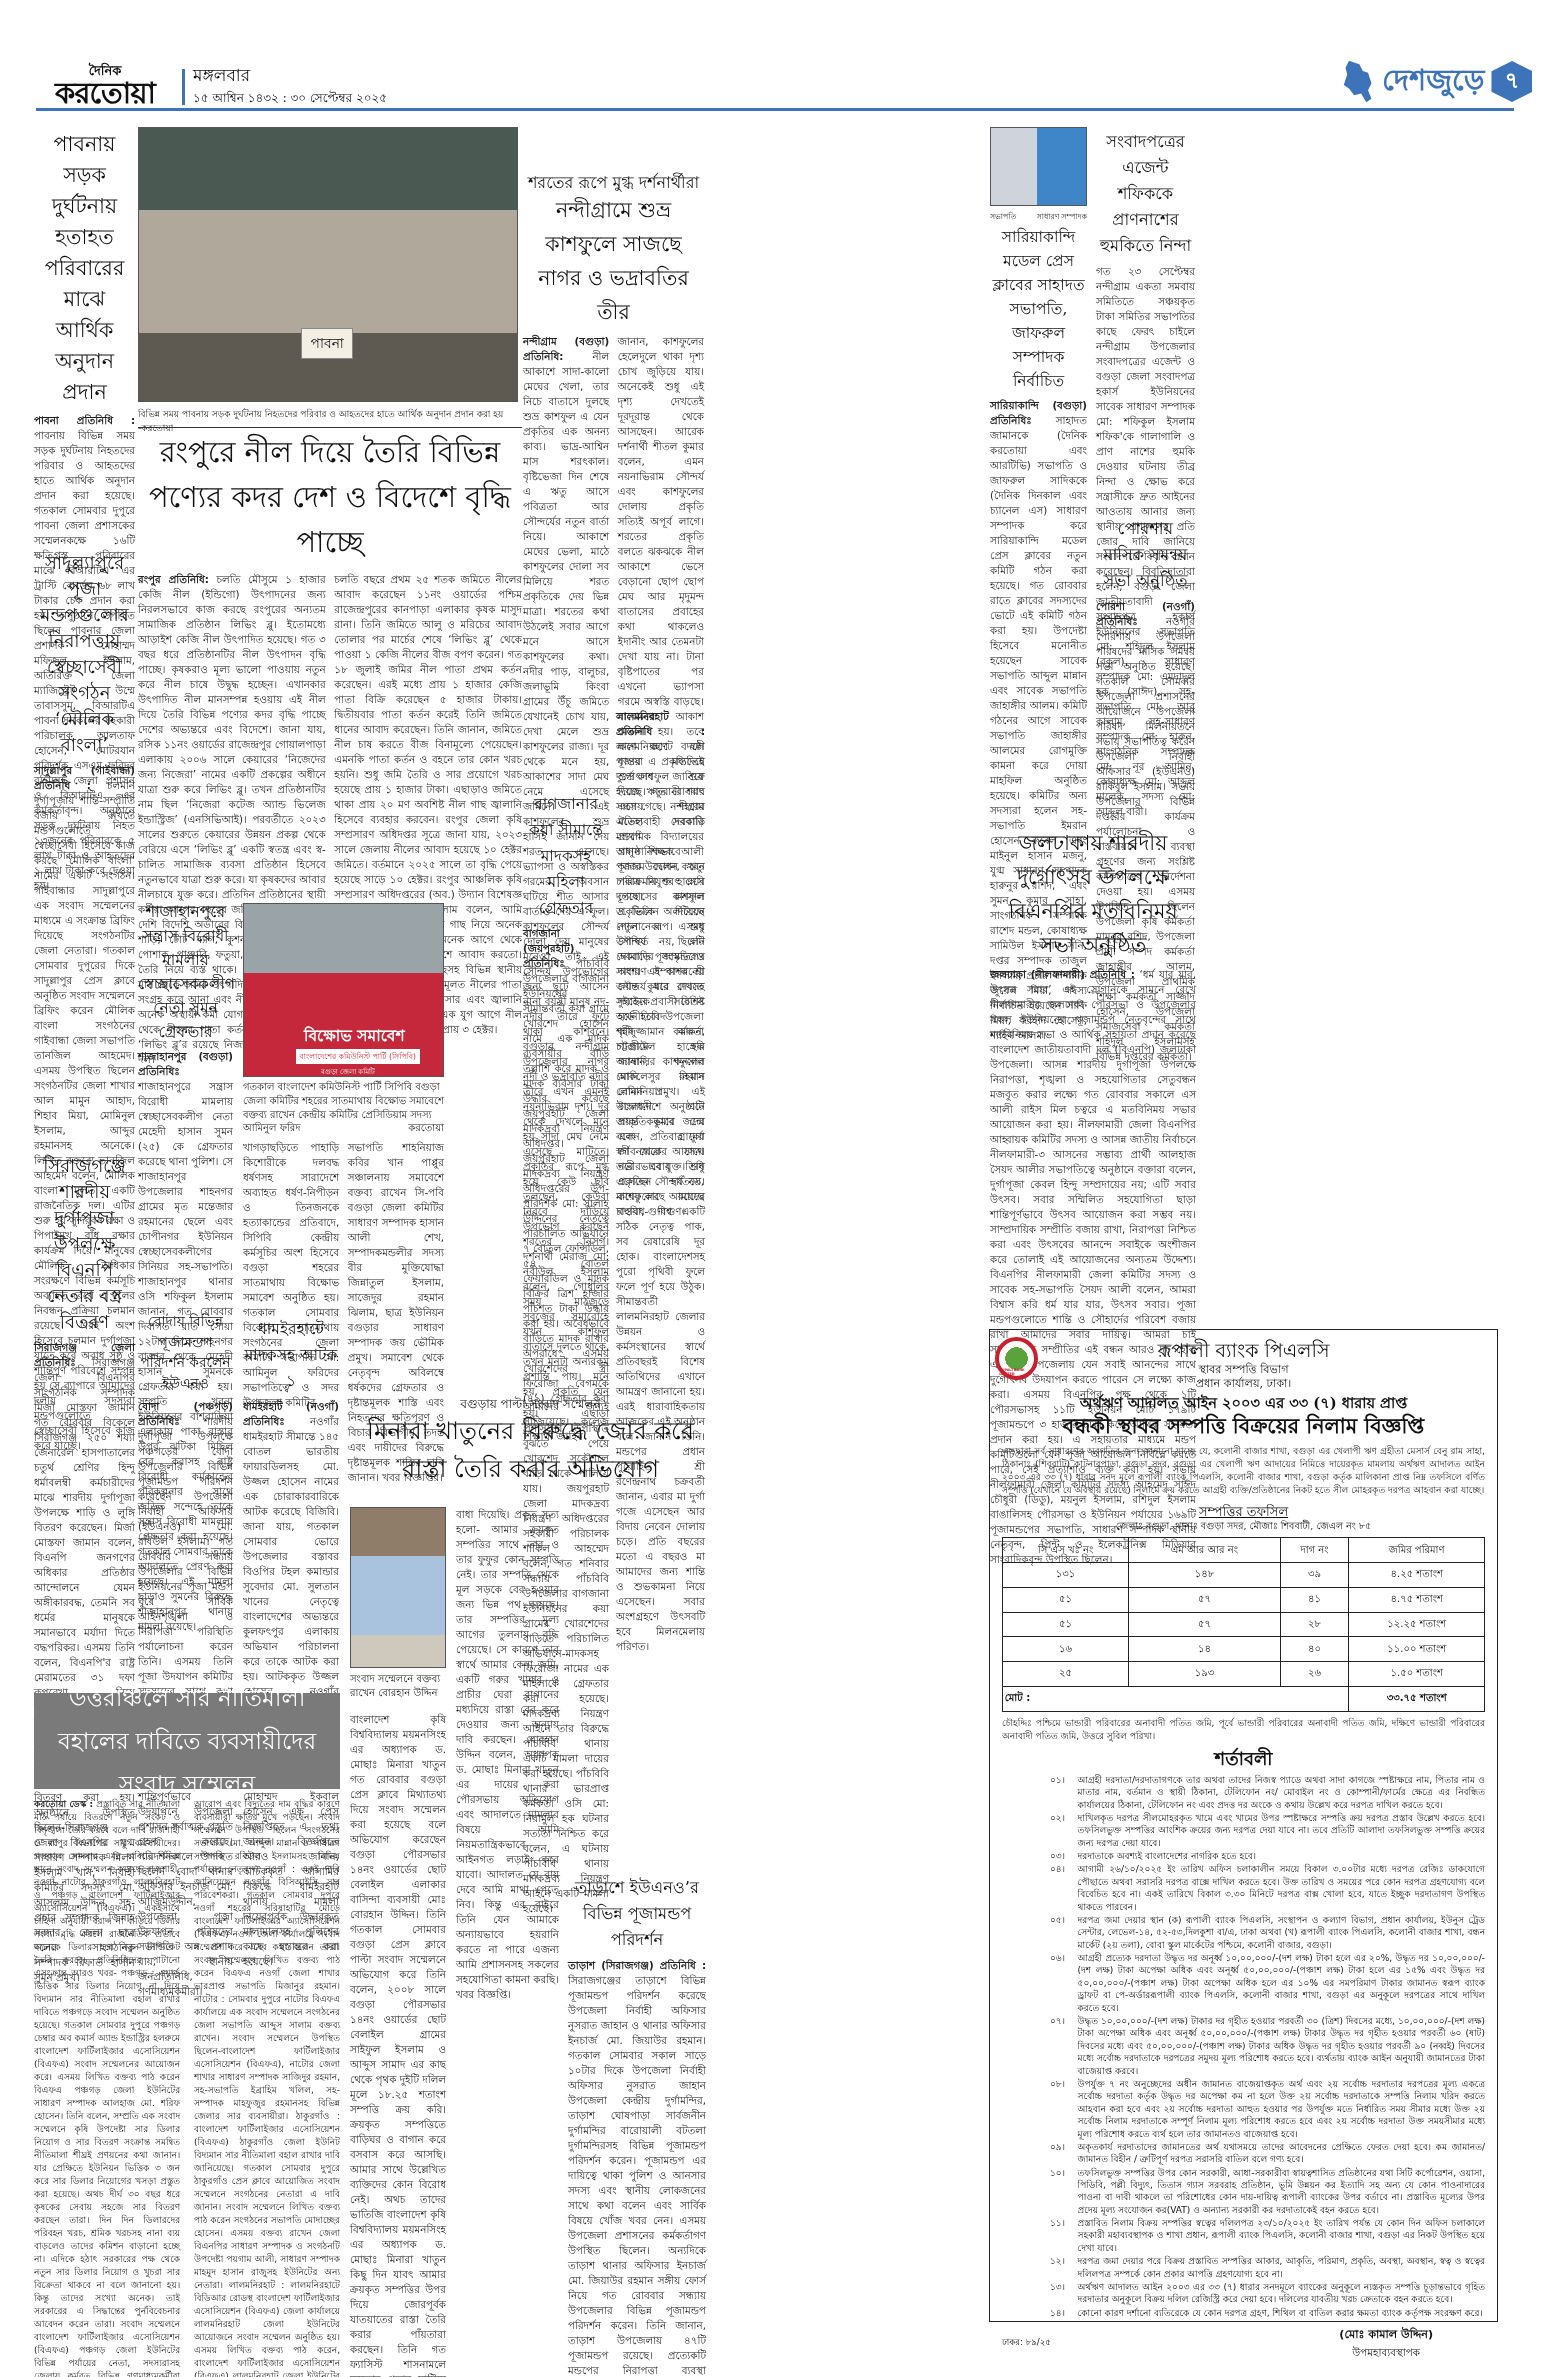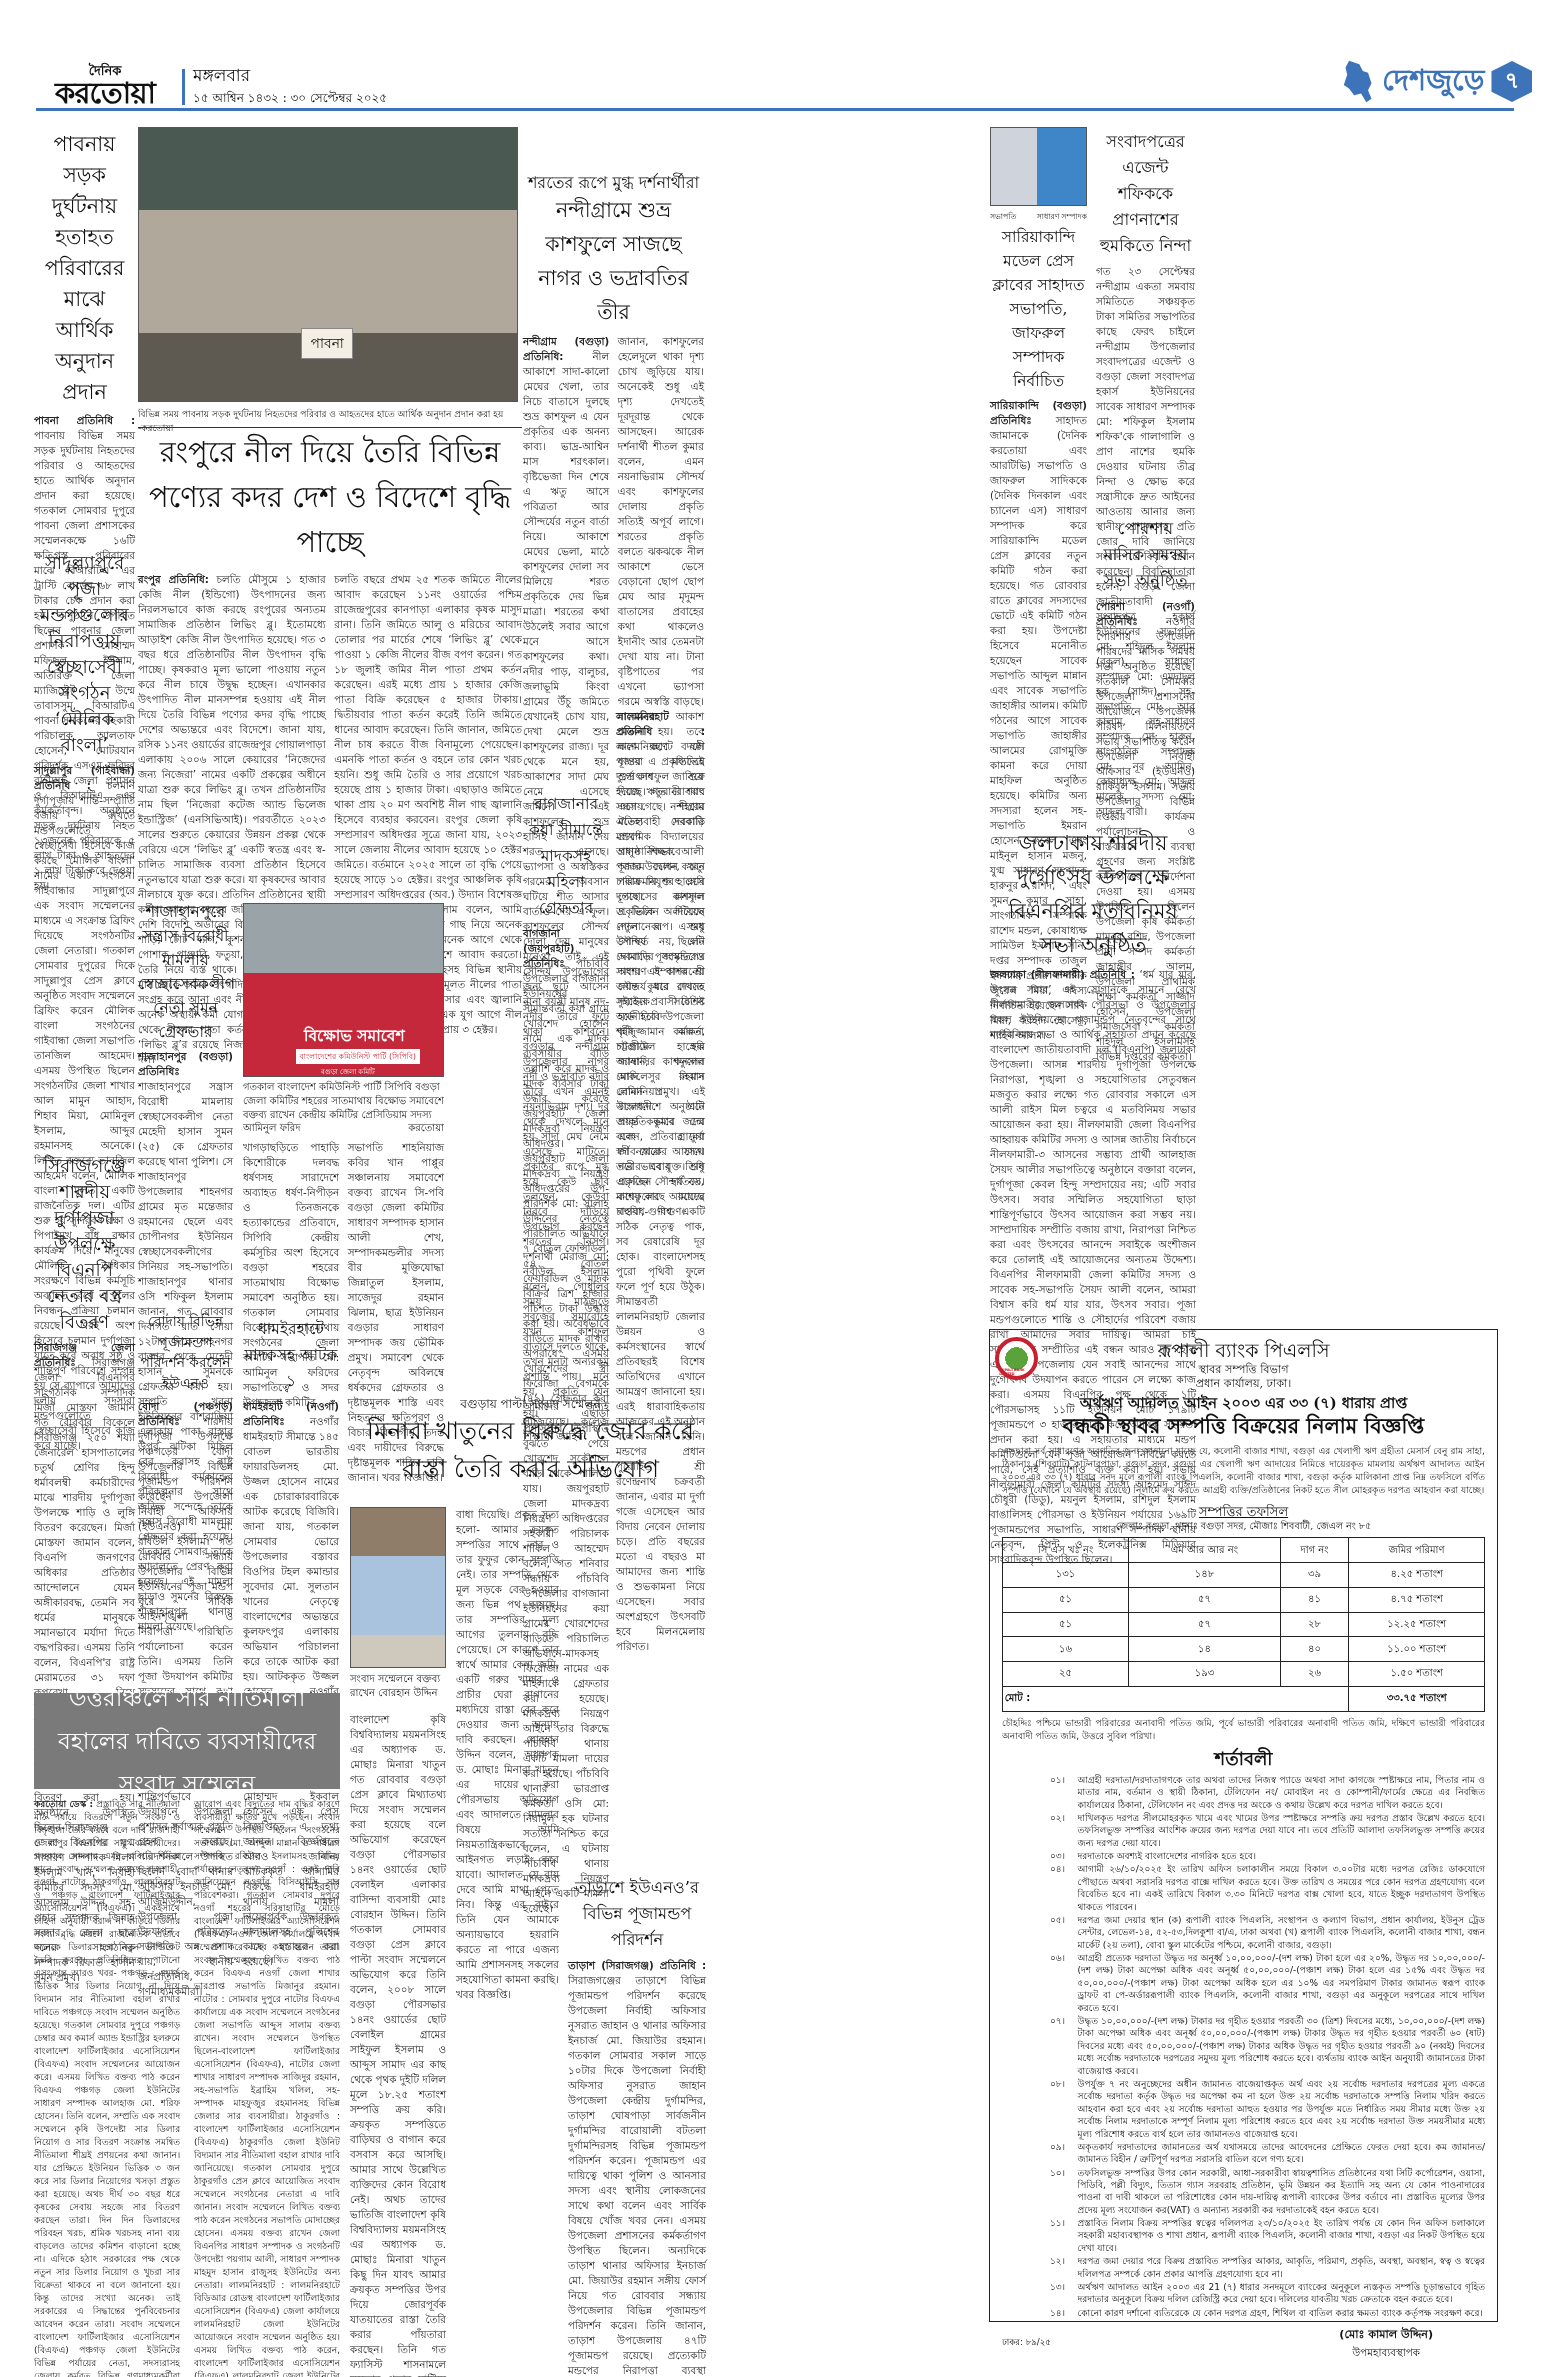--- a/index.html
+++ b/index.html
@@ -270,21 +270,21 @@
       <li>
         <span class="n">১১।</span>
         <span>প্রস্তাবিত নিলাম বিক্রয় সম্পত্তির স্বত্বের দলিলপত্র ২৩/১০/২০২৫ ইং তারিখ পর্যন্ত যে কোন দিন অফিস চলাকালে সহকারী মহাব্যবস্থাপক ও শাখা প্রধান, রূপালী ব্যাংক পিএলসি, কলোনী বাজার শাখা, বগুড়া এর নিকট উপস্থিত হয়ে দেখা যাবে।</span>
       </li>
       <li>
         <span class="n">১২।</span>
         <span>দরপত্র জমা দেয়ার পরে বিক্রয় প্রস্তাবিত সম্পত্তির আকার, আকৃতি, পরিমাণ, প্রকৃতি, অবস্থা, অবস্থান, স্বত্ব ও স্বত্বের দলিলপত্র সম্পর্কে কোন প্রকার আপত্তি গ্রহণযোগ্য হবে না।</span>
       </li>
       <li>
         <span class="n">১৩।</span>
-        <span>অর্থঋণ আদালত আইন ২০০৩ এর 21 (৭) ধারার সনদমূলে ব্যাংকের অনুকূলে ন্যস্তকৃত সম্পত্তি চূড়ান্তভাবে গৃহিত দরদাতার অনুকূলে বিক্রয় দলিল রেজিস্ট্রি করে দেয়া হবে। দলিলের যাবতীয় খরচ ক্রেতাকে বহন করতে হবে।</span>
+        <span>অর্থঋণ আদালত আইন ২০০৩ এর ৩৩ (৭) ধারার সনদমূলে ব্যাংকের অনুকূলে ন্যস্তকৃত সম্পত্তি চূড়ান্তভাবে গৃহিত দরদাতার অনুকূলে বিক্রয় দলিল রেজিস্ট্রি করে দেয়া হবে। দলিলের যাবতীয় খরচ ক্রেতাকে বহন করতে হবে।</span>
       </li>
       <li>
         <span class="n">১৪।</span>
         <span>কোনো কারণ দর্শানো ব্যতিরেকে যে কোন দরপত্র গ্রহণ, শিথিল বা বাতিল করার ক্ষমতা ব্যাংক কর্তৃপক্ষ সংরক্ষণ করে।</span>
       </li>
     </ul>
   <div style="display:flex;justify-content:space-between;align-items:flex-start;margin-top:6.9px;">
     <span style="font-size:8.6px;margin-top:10.3px;">ঢাকর: ৮৯/২৫</span>
     <div style="text-align:center;margin-right:52px;">
       <div style="font-weight:bold;font-size:11.2px;">(মোঃ কামাল উদ্দিন)</div>

